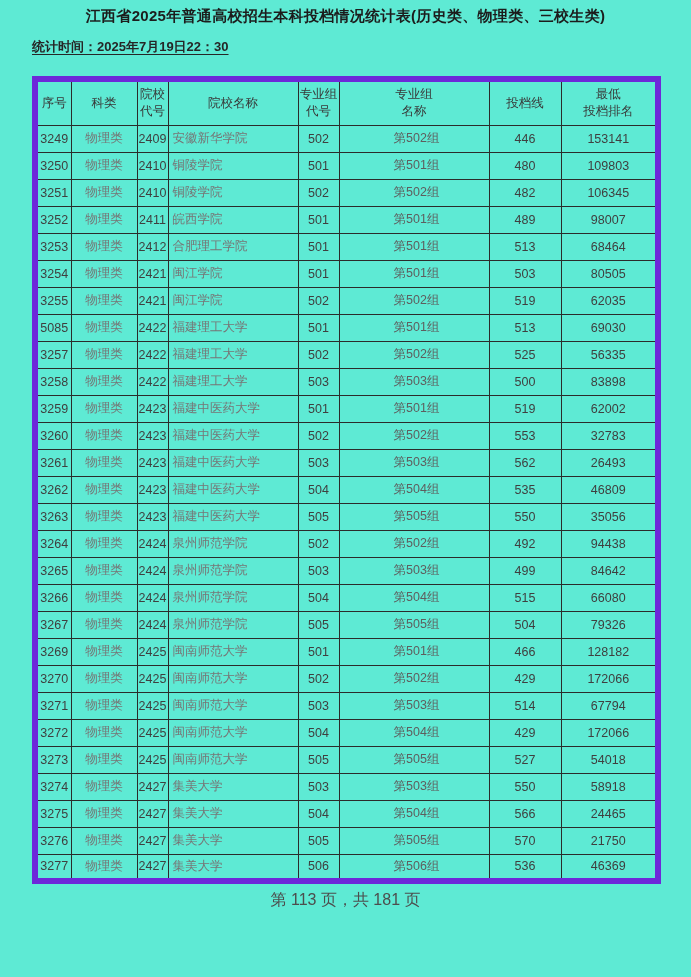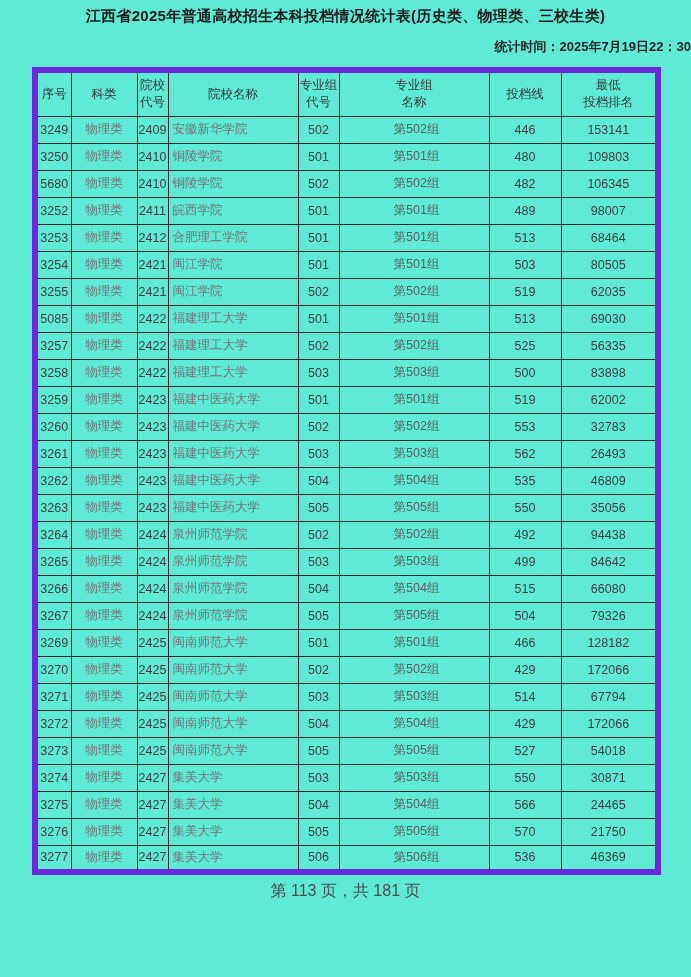--- a/index.html
+++ b/index.html
@@ -19,26 +19,26 @@
   }
   .title {
     text-align: center;
     font-size: 15px;
     font-weight: bold;
     color: #1c1c1c;
     line-height: 19px;
     letter-spacing: 0.3px;
   }
   .stats {
-    margin: 13px 0 11px 32px;
+    margin: 13px 0 20px 32px;
     font-size: 13px;
     font-weight: bold;
     color: #262626;
+    text-decoration: underline;
     text-underline-offset: 3px;
-    text-align: right;
   }
   table.grid {
     border-collapse: collapse;
     table-layout: fixed;
     margin-left: 32px;
     width: 624px;
     border: 6px solid #6d28d9;
   }
   table.grid th, table.grid td {
     border: 1.5px solid #2b2b2b;
@@ -123,21 +123,21 @@
           <td>3250</td>
           <td>物理类</td>
           <td>2410</td>
           <td>铜陵学院</td>
           <td>501</td>
           <td>第501组</td>
           <td>480</td>
           <td>109803</td>
         </tr>
         <tr>
-          <td>5680</td>
+          <td>3251</td>
           <td>物理类</td>
           <td>2410</td>
           <td>铜陵学院</td>
           <td>502</td>
           <td>第502组</td>
           <td>482</td>
           <td>106345</td>
         </tr>
         <tr>
           <td>3252</td>
@@ -350,21 +350,21 @@
           <td>54018</td>
         </tr>
         <tr>
           <td>3274</td>
           <td>物理类</td>
           <td>2427</td>
           <td>集美大学</td>
           <td>503</td>
           <td>第503组</td>
           <td>550</td>
-          <td>30871</td>
+          <td>58918</td>
         </tr>
         <tr>
           <td>3275</td>
           <td>物理类</td>
           <td>2427</td>
           <td>集美大学</td>
           <td>504</td>
           <td>第504组</td>
           <td>566</td>
           <td>24465</td>

